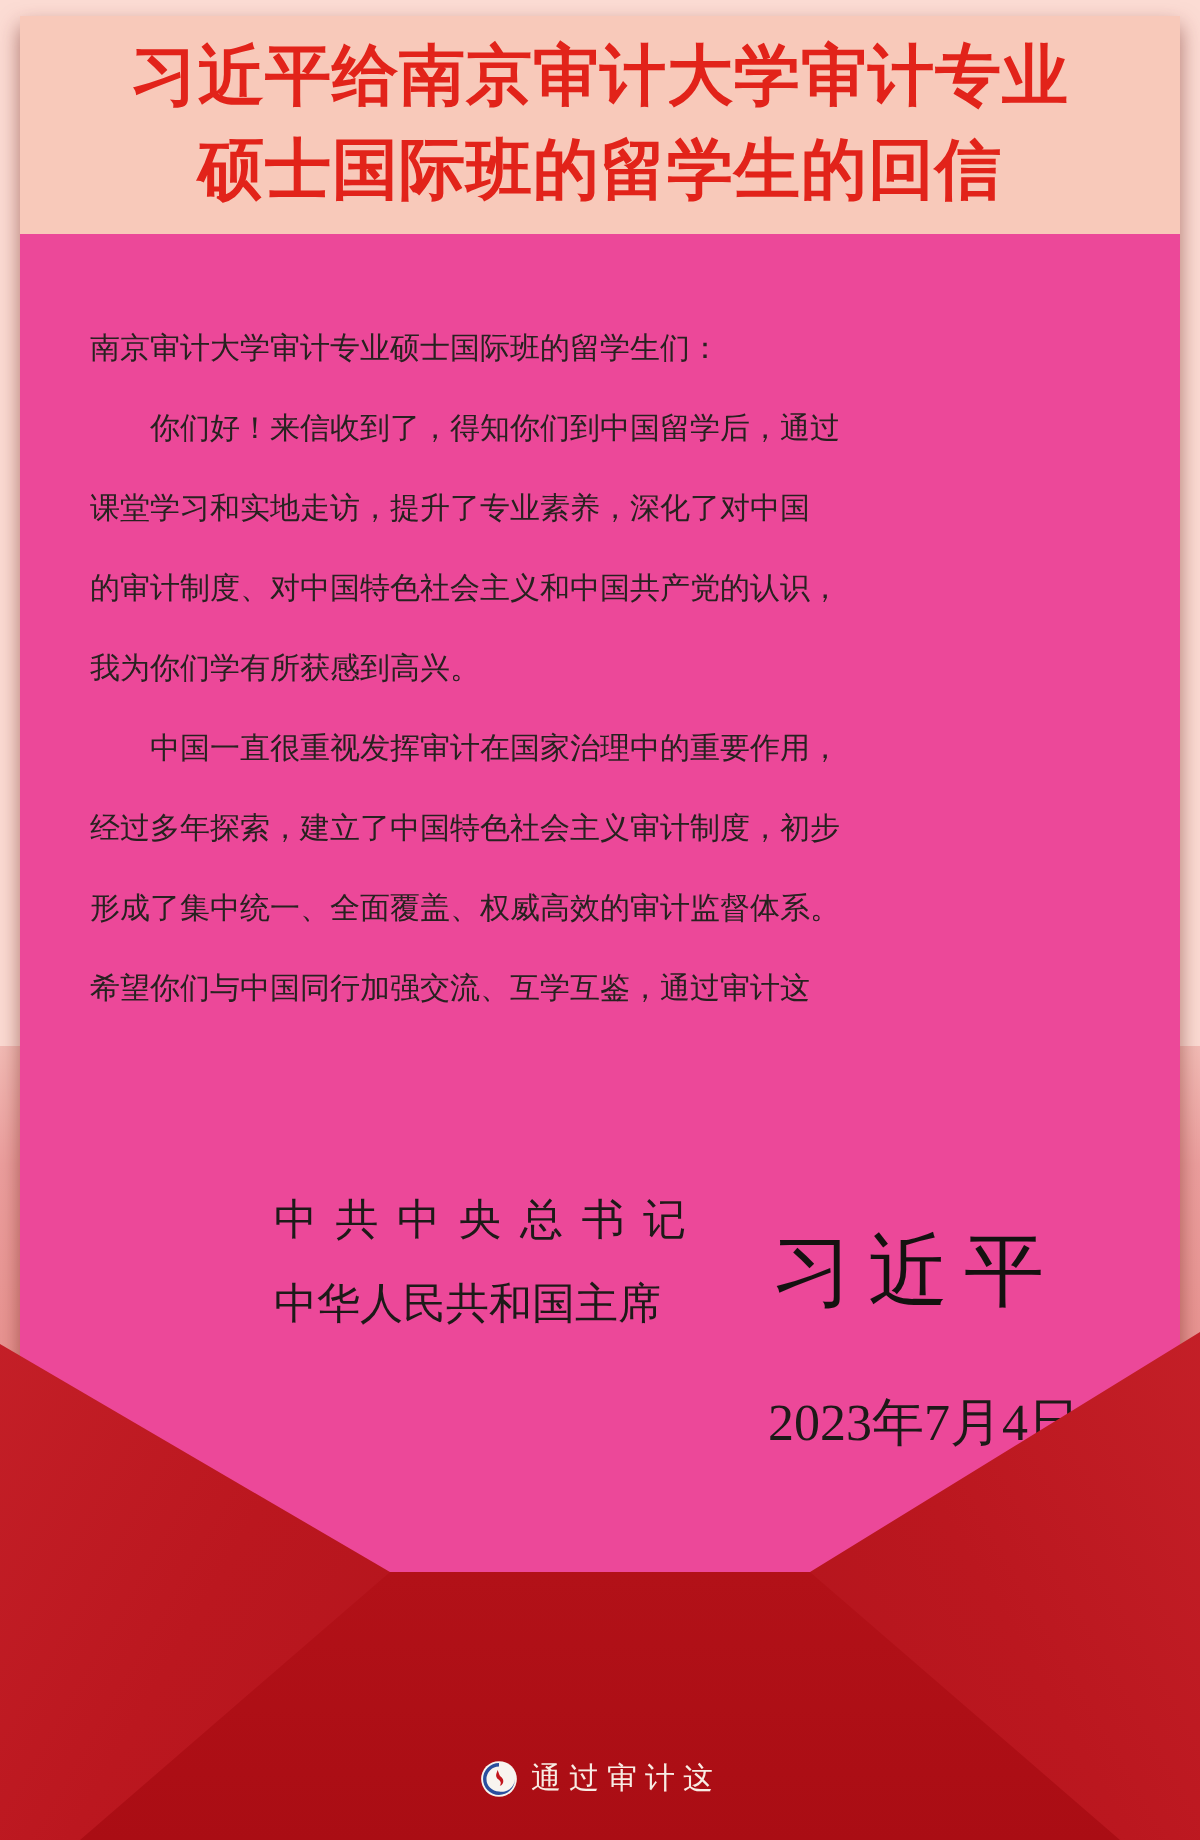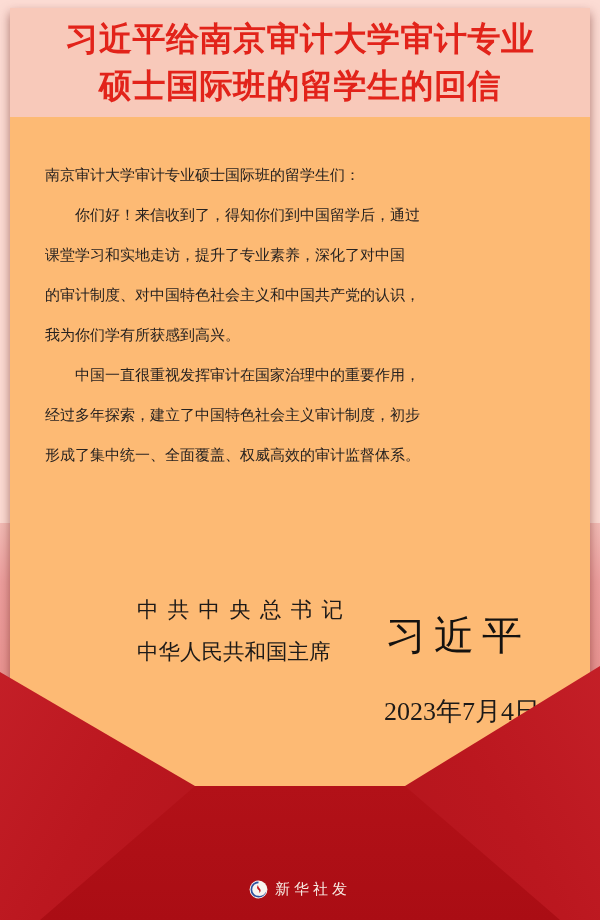--- a/index.html
+++ b/index.html
@@ -16,21 +16,21 @@
     position: absolute; width: 10px; top: 523px; height: 170px;
     background: linear-gradient(180deg, #f3bcb6 0%, #ec9f9e 35%, #e8928f 100%);
     z-index: 1;
   }
   .edge-strip.left  { left: 0; }
   .edge-strip.right { right: 0; }
 
   
   .paper {
     position: absolute; left: 10px; top: 8px; width: 580px; height: 780px;
-    background: #fdba74;
+    background: #ec4899;
     box-shadow: 0 5px 10px rgba(105, 30, 22, 0.55);
     z-index: 2;
   }
   .band {
     position: absolute; left: 0; top: 0; width: 580px; height: 109px;
     background: #f8c9ba;
     display: flex; flex-direction: column; align-items: center; justify-content: center;
   }
   .title-line {
     font-size: 33px; line-height: 47px; font-weight: bold;
@@ -108,36 +108,37 @@
 
     <div class="letter-body">
       <div class="letter-line">南京审计大学审计专业硕士国际班的留学生们：</div>
       <div class="letter-line">　　你们好！来信收到了，得知你们到中国留学后，通过</div>
       <div class="letter-line">课堂学习和实地走访，提升了专业素养，深化了对中国</div>
       <div class="letter-line">的审计制度、对中国特色社会主义和中国共产党的认识，</div>
       <div class="letter-line">我为你们学有所获感到高兴。</div>
       <div class="letter-line">　　中国一直很重视发挥审计在国家治理中的重要作用，</div>
       <div class="letter-line">经过多年探索，建立了中国特色社会主义审计制度，初步</div>
       <div class="letter-line">形成了集中统一、全面覆盖、权威高效的审计监督体系。</div>
+      <div class="letter-line">希望你们与中国同行加强交流、互学互鉴，通过审计这</div>
     </div>
 
     <div class="sig-titles">
       <div class="sig-t1">中共中央总书记</div>
       <div class="sig-t2">中华人民共和国主席</div>
     </div>
     <div class="sig-name">习近平</div>
     <div class="sig-date">2023年7月4日</div>
   </div>
 
   <div class="flap flap-left"></div>
   <div class="flap flap-right"></div>
   <div class="flap flap-bottom"></div>
 
   <div class="credit">
     <svg class="credit-logo" viewBox="0 0 20 20" aria-hidden="true">
       <circle cx="10" cy="10" r="9.4" fill="#f8f4ef"></circle>
       <path d="M10 1.6 A8.4 8.4 0 1 0 18.4 10 A7 7 0 0 1 10 16.6 A6.6 6.6 0 0 1 10 3.4 Z" fill="#2a4f9e"></path>
       <path d="M9.2 5.2 C9.0 6.6 8.2 7.4 8.6 8.8 C9.0 10.2 10.6 10.4 10.9 11.8 C11.1 12.8 10.4 13.6 10.4 13.6 C12.2 13.0 12.6 11.2 12.0 10.0 C11.4 8.8 10.2 8.4 10.0 7.2 C9.8 6.2 9.2 5.2 9.2 5.2 Z" fill="#c2151c"></path>
     </svg>
-    <span class="credit-text">新华社发</span>
+    <span class="credit-text">通过审计这</span>
   </div>
 
 </div>
 
 </body></html>

